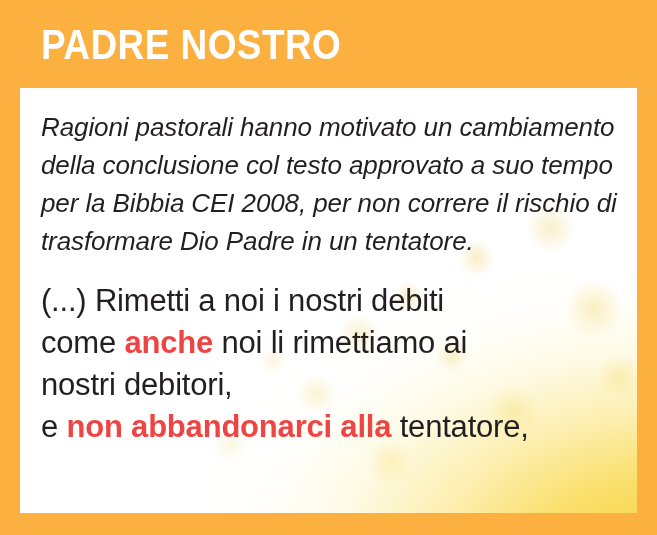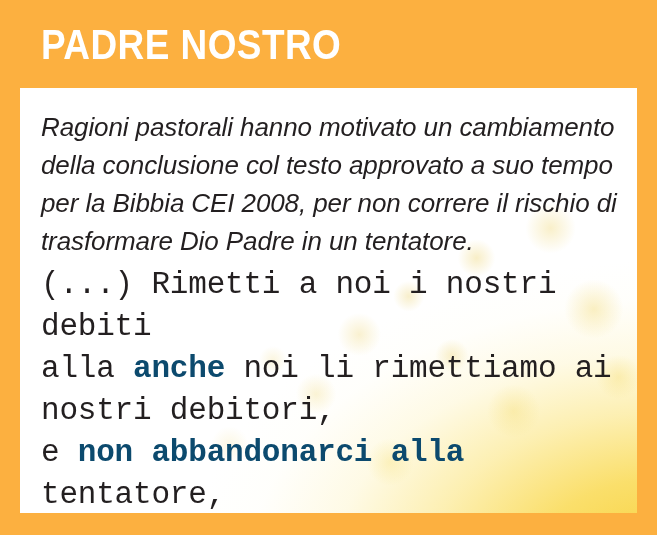--- a/index.html
+++ b/index.html
@@ -100,30 +100,30 @@
     color: #231f20;
     font-family: "Liberation Sans", sans-serif;
     font-style: italic;
     font-weight: normal;
     font-size: 26px;
     line-height: 38px;
     letter-spacing: -0.1px;
   }
 
   #prayer-body {
-    margin: 4px 0 0 0;
+    margin: 20px 0 0 0;
     color: #231f20;
-    font-family: Liberation Mono, monospace;
+    font-family: Liberation Sans, sans-serif;
     font-weight: normal;
     font-size: 31px;
     line-height: 42px;
     letter-spacing: -0.2px;
   }
   #prayer-body .hl {
-    color: #0c4a6e;
+    color: #ef4444;
     font-weight: bold;
   }
 </style>
 </head>
 <body>
 
 <div id="poster">
 
   <div id="title-bar">
     <h1 id="poster-title">PADRE NOSTRO</h1>
@@ -132,21 +132,21 @@
   <div id="card">
     <div class="wash wash-base"></div>
     <div class="wash wash-blotches"></div>
 
     <div id="card-content">
 
       <p id="intro-note">Ragioni pastorali hanno motivato un cambiamento della conclusione col testo approvato a suo tempo per la Bibbia CEI 2008, per non correre il rischio di trasformare Dio Padre in un tentatore.</p>
 
       <p id="prayer-body">
         <span>(...) Rimetti a noi i nostri debiti</span><br>
-        <span>alla </span><span class="hl">anche</span><span> noi li rimettiamo ai</span><br>
+        <span>come </span><span class="hl">anche</span><span> noi li rimettiamo ai</span><br>
         <span>nostri debitori,</span><br>
         <span>e </span><span class="hl">non abbandonarci alla</span><span> tentatore,</span><br>
       </p>
 
     </div>
   </div>
 
 </div>
 
 </body></html>

